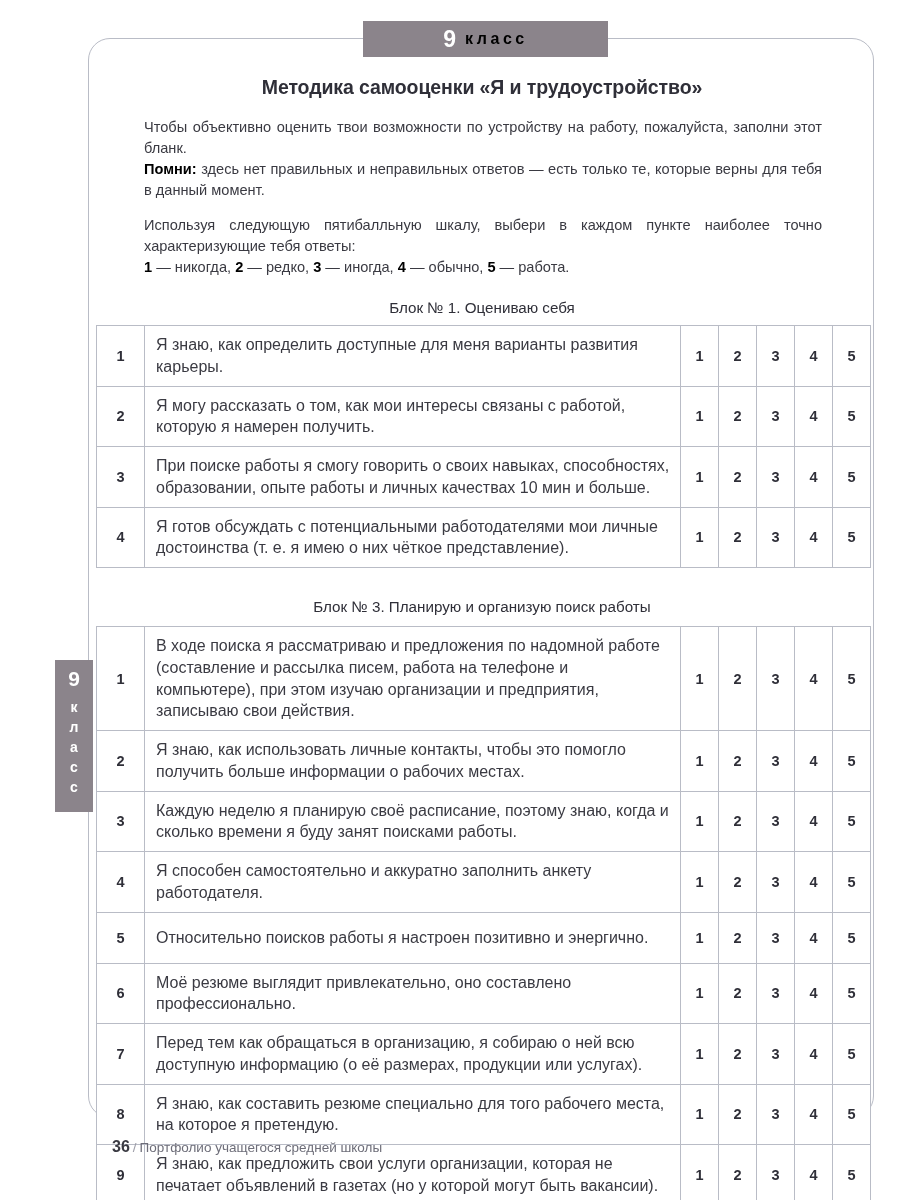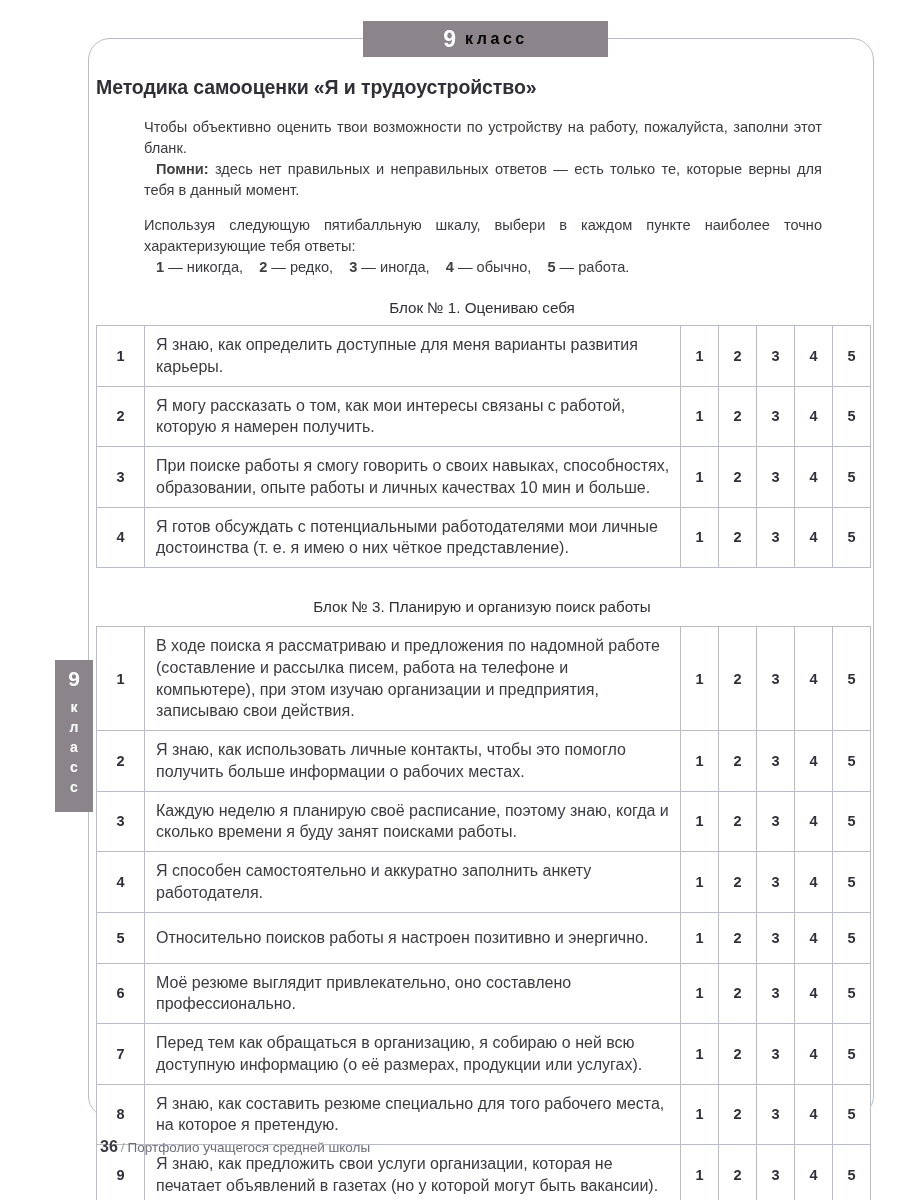--- a/index.html
+++ b/index.html
@@ -95,38 +95,38 @@
 
   
   .content {
     position: absolute;
     left: 96px;
     top: 62px;
     width: 772px;
   }
 
   .doc-title {
-    text-align: left;
+    text-align: center;
     font-size: 19.5px;
     font-weight: bold;
     color: #2f2f38;
     margin: 14px 0 18px 0;
     letter-spacing: -0.1px;
   }
 
   .intro {
     padding: 0 46px 0 48px;
     font-size: 14.6px;
     line-height: 1.43;
     color: #3a3a42;
     text-align: justify;
   }
   .intro p { margin: 0; }
   .intro p.gap { margin-top: 15px; }
-  .intro b { font-weight: bold; color: #404040; margin-left: 12px; }
+  .intro b { font-weight: bold; color: #000000; }
   .scale-line b { font-weight: bold; }
 
   .block-heading {
     text-align: center;
     font-size: 15.2px;
     font-weight: normal;
     color: #2f2f38;
     margin: 21px 0 9px 0;
   }
   .block-heading.second { margin: 30px 0 11px 0; }
@@ -176,21 +176,21 @@
   td.total-cell b { font-weight: bold; color: #2f2f38; }
   td.total-blank { background: #ffffff; }
   tr.total-row td { height: 38px; }
 
   
   table.q-table tr td:first-child { border-left: 1px solid #b9bcc6; }
 
   
   .footer {
     position: absolute;
-    left: 100px;
+    left: 112px;
     top: 1138px;
     font-size: 13.5px;
     color: #6d6d78;
     text-align: center;
   }
   .footer .pg {
     font-size: 16px;
     font-weight: bold;
     color: #3a3a42;
     margin-right: 3px;

